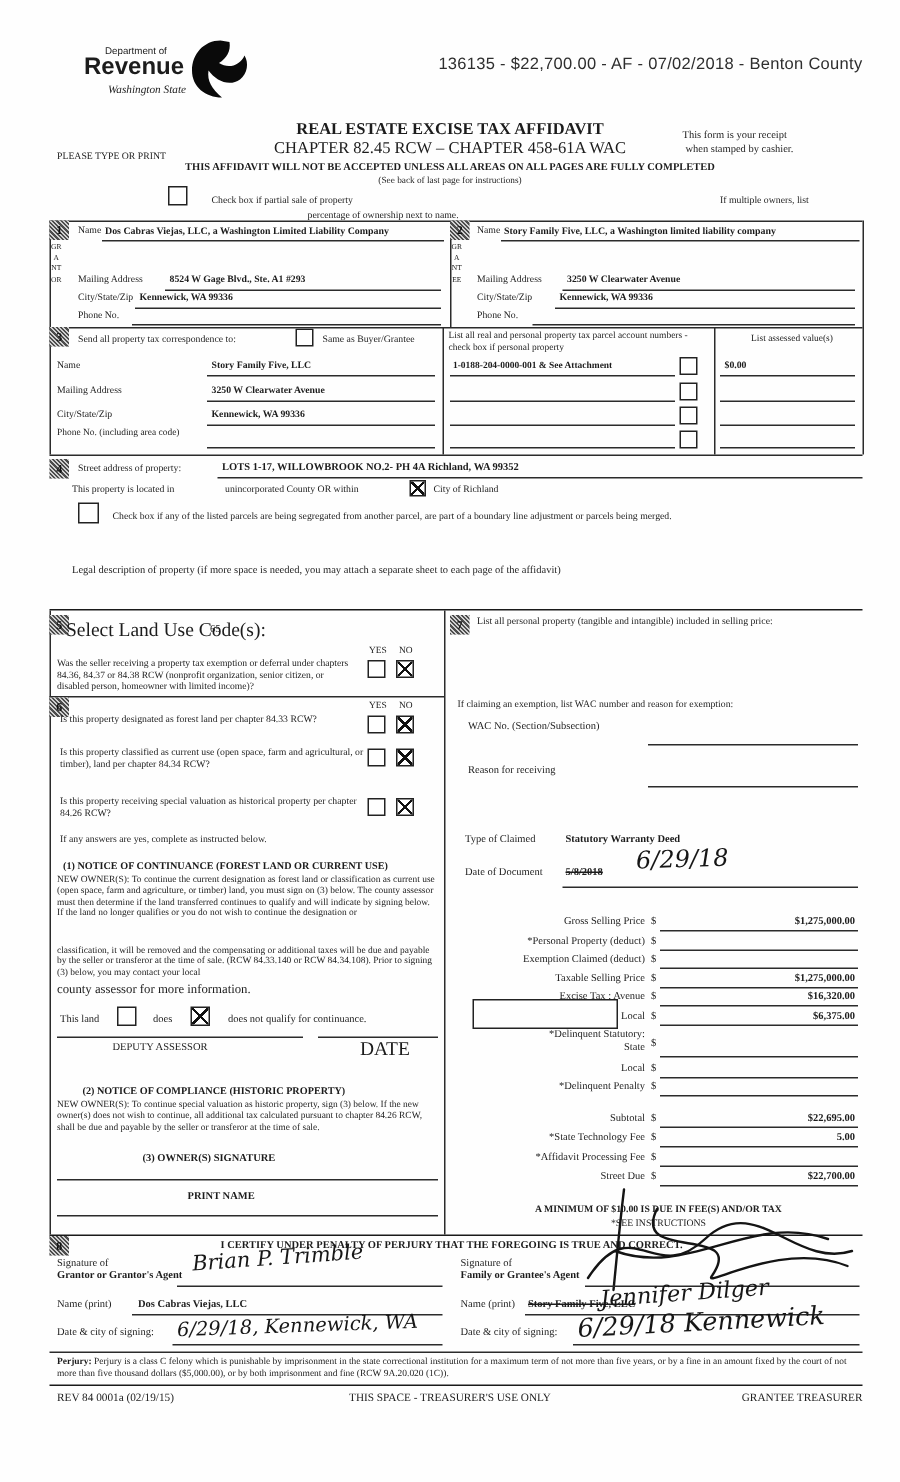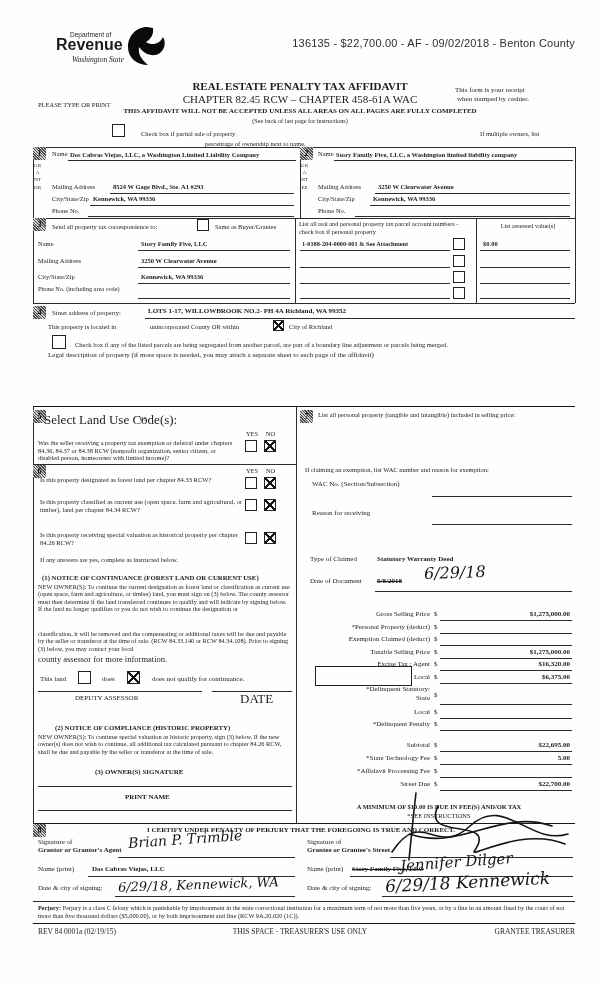--- a/index.html
+++ b/index.html
@@ -30,24 +30,24 @@
 <body>
 
 <div class="page">
 
   <div class="t sans" style="left:70px;top:31px;font-size:6.5px">Department of</div>
   <div class="t sans b" style="left:56px;top:37px;font-size:16px;line-height:16px">Revenue</div>
   <div class="t" style="left:72px;top:56px;font-size:7.5px;font-style:italic">Washington State</div>
   <svg width="40" height="40" viewBox="0 0 40 40" style="left:126px;top:26px">
     <path d="M21 1 C 10 1 2 10 2 21 C 2 32 11 39 22 39 C 15 33 12 28 13 21 C 18 28 27 32 34 27 C 39 23 40 16 37 11 C 34 18 26 20 20 16 C 25 13 28 8 27 2 Z" fill="#0a0a0a"></path>
   </svg>
-  <div class="t sans" style="right:25px;top:40px;font-size:11px;color:#2e2e2e;letter-spacing:.2px">136135 - $22,700.00 - AF - 09/02/2018 - Benton County</div>
+  <div class="t sans" style="right:25px;top:40px;font-size:11px;color:#2e2e2e;letter-spacing:.2px">136135 - $22,700.00 - AF - 07/02/2018 - Benton County</div>
 
   <div class="t" style="left:38px;top:101px">PLEASE TYPE OR PRINT</div>
-  <div class="t b ctr" style="left:150px;top:83px;width:300px;font-size:11px">REAL ESTATE PENALTY TAX AFFIDAVIT</div>
+  <div class="t b ctr" style="left:150px;top:83px;width:300px;font-size:11px">REAL ESTATE EXCISE TAX AFFIDAVIT</div>
   <div class="t ctr" style="left:150px;top:96px;width:300px;font-size:11px">CHAPTER 82.45 RCW – CHAPTER 458-61A WAC</div>
   <div class="t b ctr" style="left:90px;top:108px;width:420px;font-size:7px">THIS AFFIDAVIT WILL NOT BE ACCEPTED UNLESS ALL AREAS ON ALL PAGES ARE FULLY COMPLETED</div>
   <div class="t ctr" style="left:200px;top:117px;width:200px;font-size:6.2px">(See back of last page for instructions)</div>
   <div class="t" style="left:455px;top:87px;font-size:7px">This form is your receipt</div>
   <div class="t" style="left:457px;top:96px;font-size:7px">when stamped by cashier.</div>
 
   <div class="cb" style="left:112px;top:124px;width:13px;height:13px"></div>
   <div class="t" style="left:141px;top:130px">Check box if partial sale of property</div>
   <div class="t" style="left:480px;top:130px">If multiple owners, list</div>
   <div class="t" style="left:205px;top:140px">percentage of ownership next to name.</div>
@@ -131,21 +131,21 @@
   <div class="marker" style="left:33px;top:306px">4</div>
   <div class="t" style="left:52px;top:309px">Street address of property:</div>
   <div class="t b" style="left:148px;top:308px;font-size:7px">LOTS 1-17, WILLOWBROOK NO.2- PH 4A Richland, WA   99352</div>
   <div class="hl" style="left:145px;top:318px;width:430px"></div>
   <div class="t" style="left:48px;top:323px">This property is located in</div>
   <div class="t" style="left:150px;top:323px">unincorporated   County   OR within</div>
   <div class="cb x" style="left:273px;top:320px;width:11px;height:11px"></div>
   <div class="t" style="left:289px;top:323px">City of Richland</div>
   <div class="cb" style="left:52px;top:335px;width:14px;height:14px"></div>
   <div class="t" style="left:75px;top:341px">Check box if any of the listed parcels are being segregated from another parcel, are part of a boundary line adjustment or parcels being merged.</div>
-  <div class="t" style="left:48px;top:352px;font-size:7px">Legal description of property (if more space is needed, you may attach a separate sheet to each page of the affidavit)</div>
+  <div class="t" style="left:48px;top:377px;font-size:7px">Legal description of property (if more space is needed, you may attach a separate sheet to each page of the affidavit)</div>
   <div class="hl2" style="left:33px;top:406px;width:542px"></div>
 
   <div class="vl" style="left:33px;top:407px;height:416px"></div>
   <div class="vl" style="left:296px;top:407px;height:416px"></div>
 
   <div class="marker" style="left:33px;top:410px">5</div>
   <div class="t" style="left:44px;top:416px;font-size:13px">Select Land Use Code(s):</div>
   <div class="t" style="left:140px;top:416px;font-size:7px">65</div>
   <div class="t" style="left:246px;top:430px;font-size:6.3px">YES</div>
   <div class="t" style="left:266px;top:430px;font-size:6.3px">NO</div>
@@ -215,21 +215,21 @@
 
   <div class="t rt" style="left:300px;top:636px;width:130px;font-size:7px">Exemption Claimed (deduct)</div>
   <div class="t" style="left:434px;top:636px;font-size:7px">$</div>
   <div class="hl" style="left:440px;top:645px;width:132px"></div>
 
   <div class="t rt" style="left:300px;top:649px;width:130px;font-size:7px">Taxable Selling Price</div>
   <div class="t" style="left:434px;top:649px;font-size:7px">$</div>
   <div class="hl" style="left:440px;top:658px;width:132px"></div>
   <div class="t b rt" style="left:440px;top:649px;width:130px;font-size:7px">$1,275,000.00</div>
 
-  <div class="t rt" style="left:300px;top:661px;width:130px;font-size:7px">Excise Tax : Agent</div>
+  <div class="t rt" style="left:300px;top:661px;width:130px;font-size:7px">Excise Tax : Avenue</div>
   <div class="t" style="left:434px;top:661px;font-size:7px">$</div>
   <div class="hl" style="left:440px;top:670px;width:132px"></div>
   <div class="t b rt" style="left:440px;top:661px;width:130px;font-size:7px">$16,320.00</div>
 
   <div class="box" style="left:315px;top:666px;width:97px;height:20px"></div>
   <div class="t rt" style="left:330px;top:674px;width:100px;font-size:7px">Local</div>
   <div class="t" style="left:434px;top:674px;font-size:7px">$</div>
   <div class="hl" style="left:440px;top:683px;width:132px"></div>
   <div class="t b rt" style="left:440px;top:674px;width:130px;font-size:7px">$6,375.00</div>
 
@@ -271,21 +271,21 @@
   <div class="hl2" style="left:33px;top:823px;width:542px"></div>
   <div class="marker" style="left:33px;top:824px">8</div>
   <div class="t b" style="left:147px;top:827px;font-size:7px">I CERTIFY UNDER PENALTY OF PERJURY THAT THE FOREGOING IS TRUE AND CORRECT.</div>
 
   <div class="t" style="left:38px;top:839px;font-size:7px">Signature of</div>
   <div class="t b" style="left:38px;top:847px;font-size:7px">Grantor or Grantor's Agent</div>
   <div class="hand" style="left:128px;top:831px;font-size:14px;transform:rotate(-4deg)">Brian P. Trimble</div>
   <div class="hl" style="left:118px;top:857px;width:177px"></div>
 
   <div class="t" style="left:307px;top:839px;font-size:7px">Signature of</div>
-  <div class="t b" style="left:307px;top:847px;font-size:7px">Grantee or Grantee's Street</div>
+  <div class="t b" style="left:307px;top:847px;font-size:7px">Family or Grantee's Agent</div>
   <svg width="195" height="75" viewBox="0 0 195 75" style="left:380px;top:788px">
     <g fill="none" stroke="#141414" stroke-width="1.6" stroke-linecap="round">
       <path d="M12 64 C 42 18, 56 70, 90 38 S 150 58, 188 46"></path>
       <path d="M58 18 C 40 54, 118 28, 95 62 C 86 73, 140 38, 185 56"></path>
       <path d="M30 46 C 80 64, 120 20, 172 38"></path>
       <path d="M36 5 C 33 30, 31 52, 29 72"></path>
     </g>
   </svg>
   <div class="hl" style="left:390px;top:857px;width:183px"></div>
 

